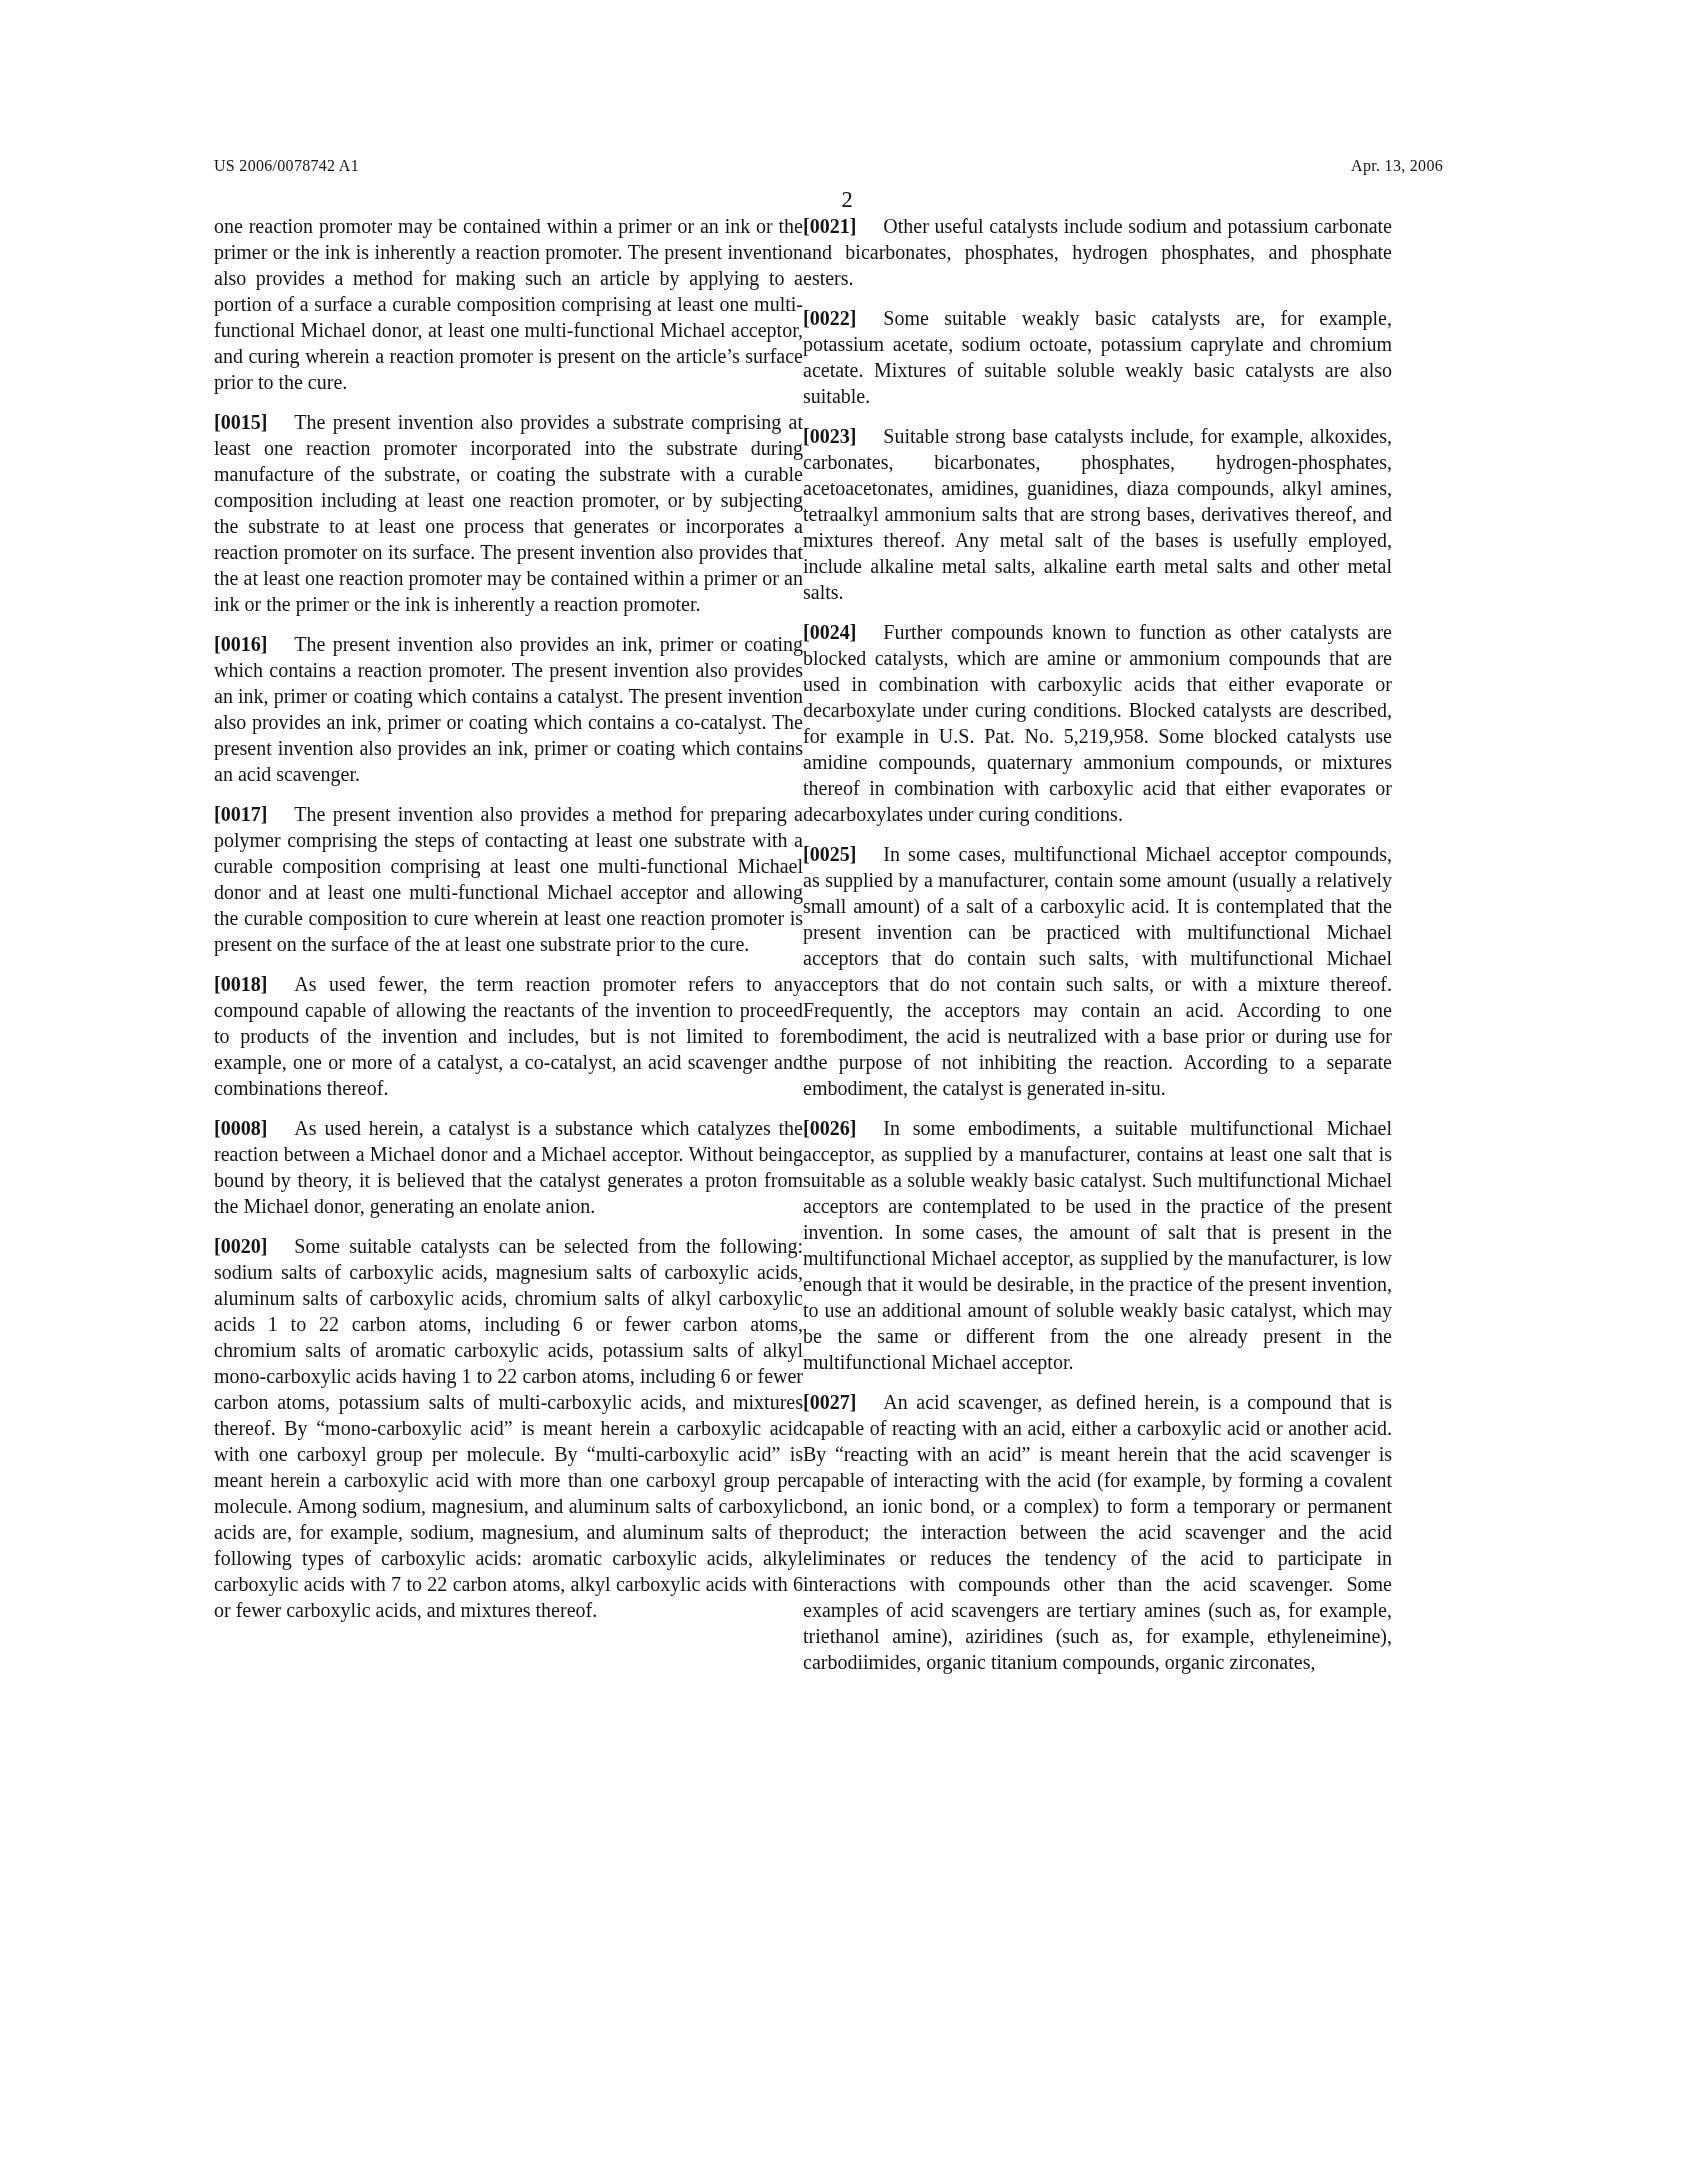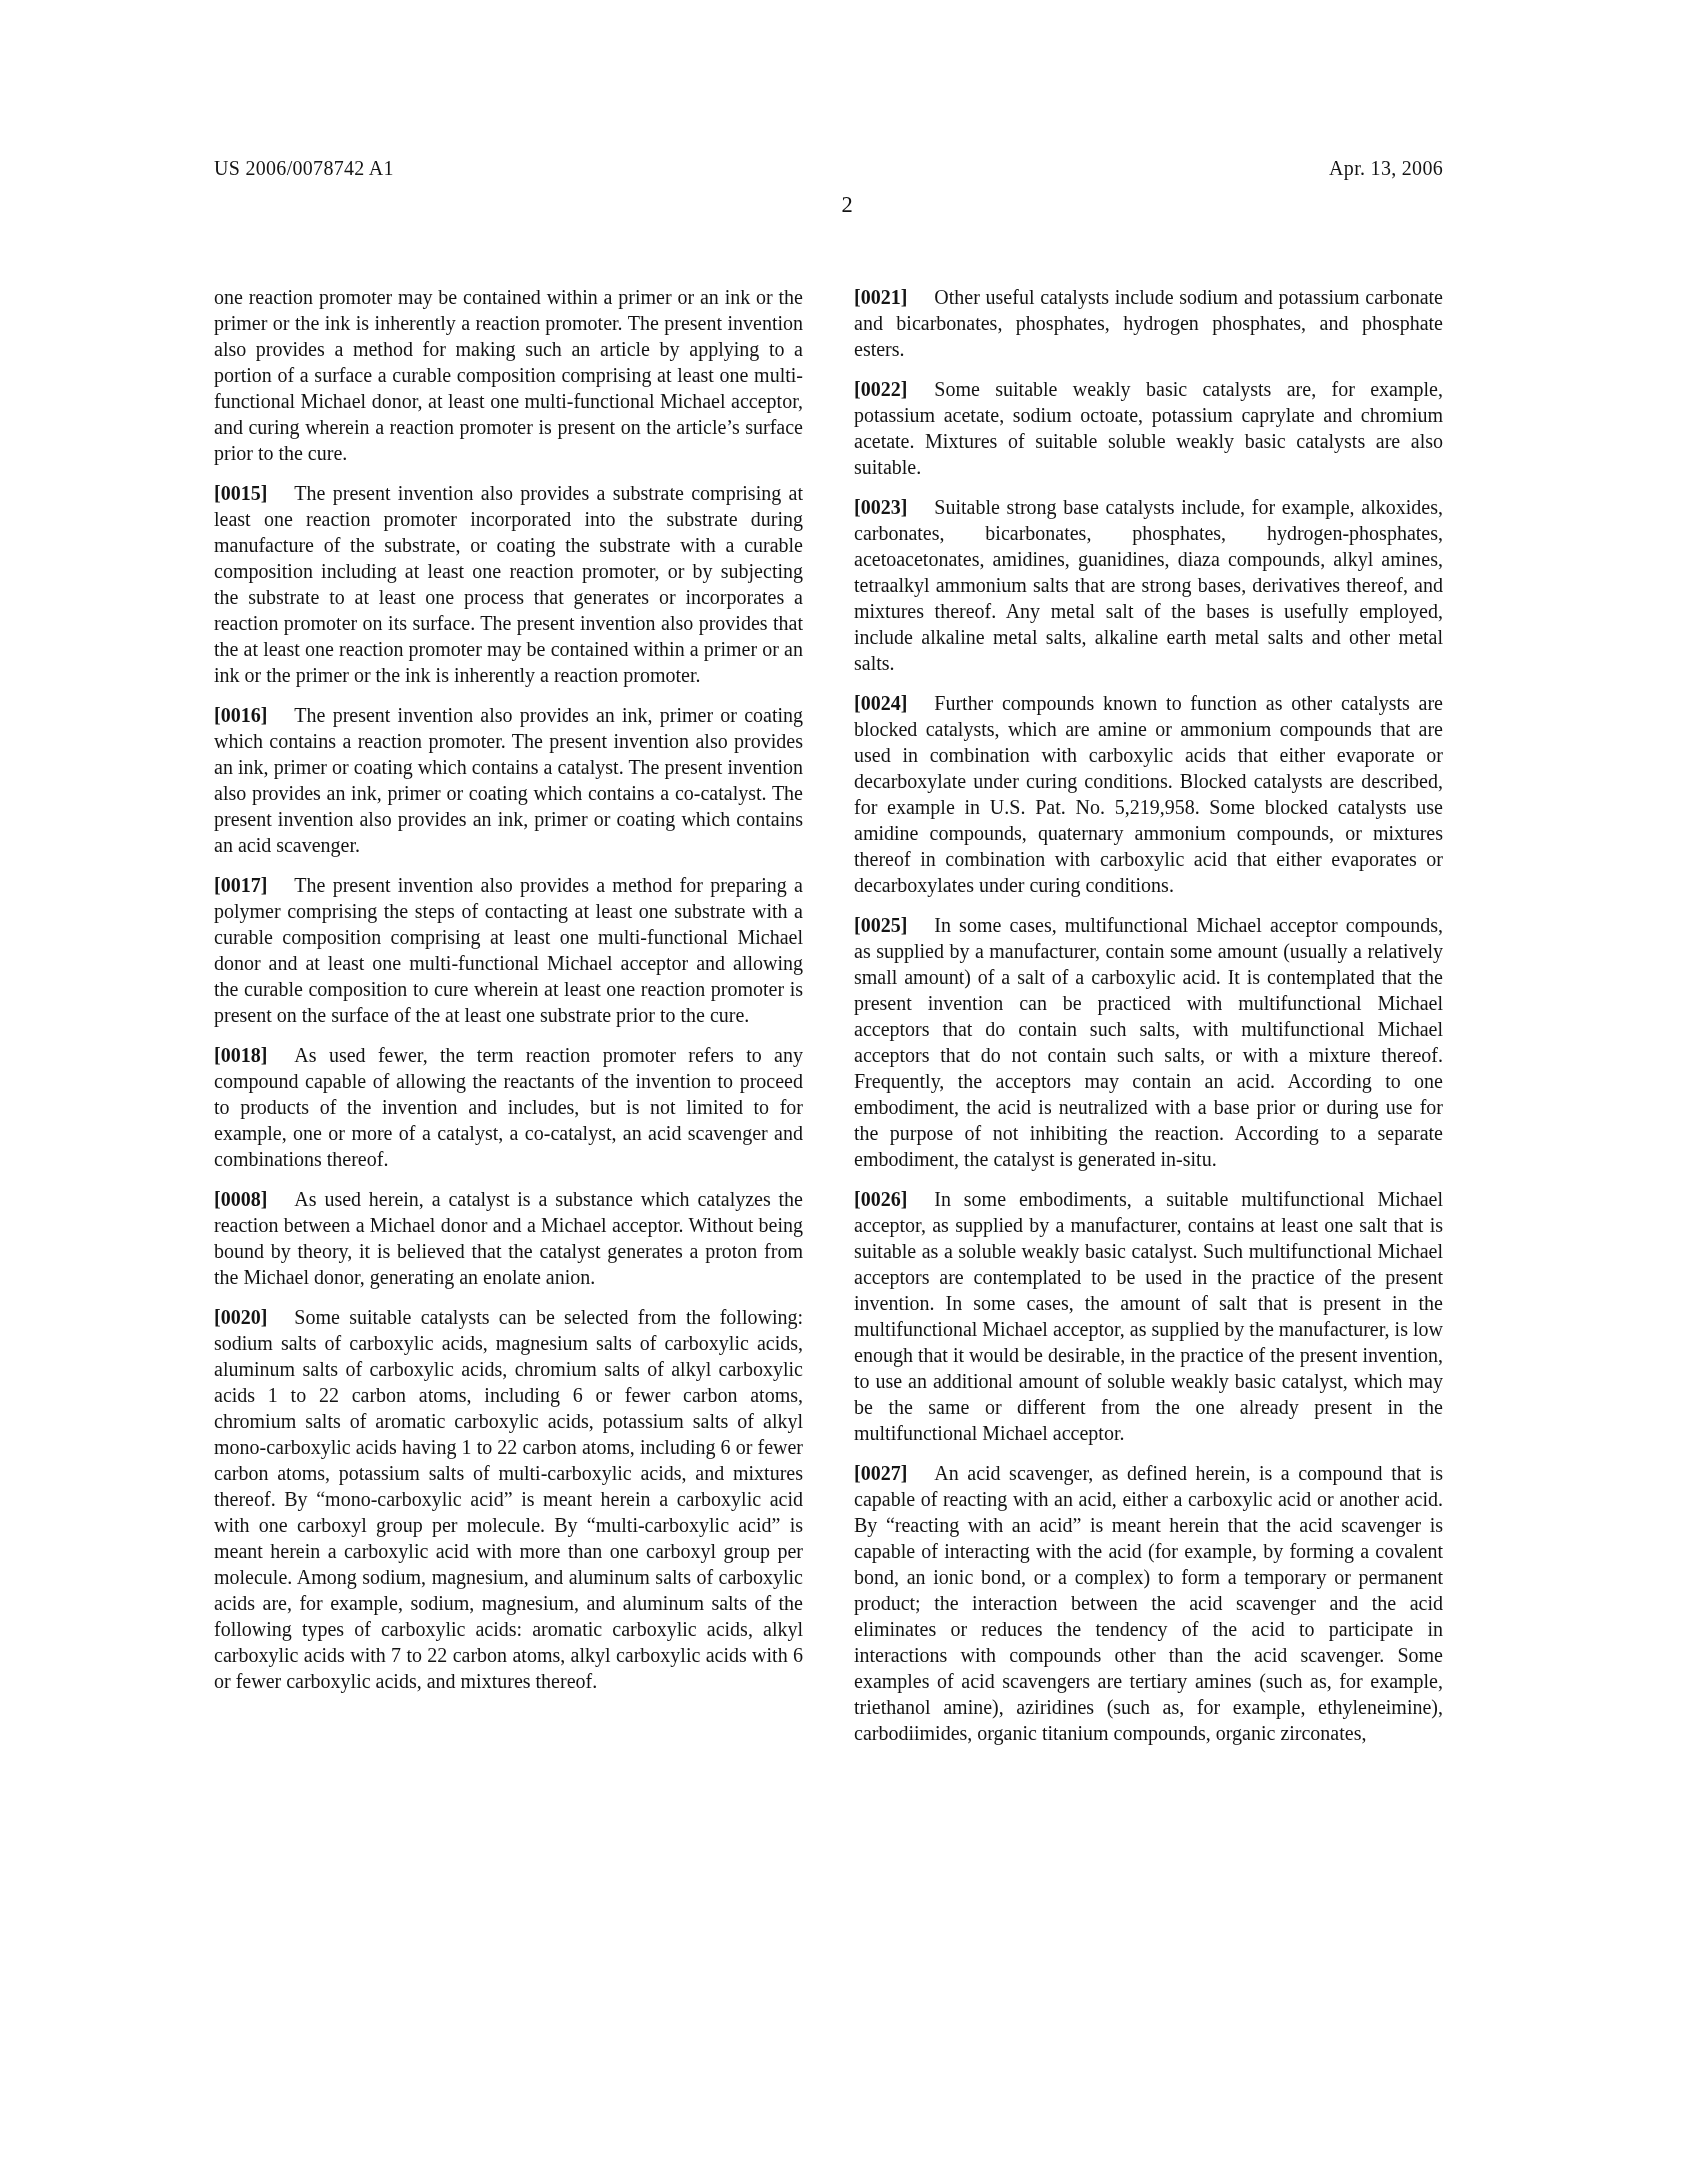--- a/index.html
+++ b/index.html
@@ -15,33 +15,31 @@
     color: #141414;
     font-family: "Liberation Serif", serif;
     overflow: hidden;
     box-sizing: border-box;
   }
   .header-row {
     display: flex;
     justify-content: space-between;
     align-items: baseline;
     padding: 157px 251px 0 214px;
-    font-size: 20px;
+    font-size: 16px;
     letter-spacing: 0.3px;
   }
   .page-num {
     text-align: center;
     font-size: 22.5px;
     margin-top: 12px;
   }
   .columns {
     display: flex;
-    gap: 51px;
     padding: 0 251px 0 214px;
-    margin-top: 66px;
   }
   .col {
     flex: 0 0 589px;
     width: 589px;
   }
   .para {
     font-size: 20px;
     line-height: 26px;
     text-align: justify;
     margin: 14px 0;

